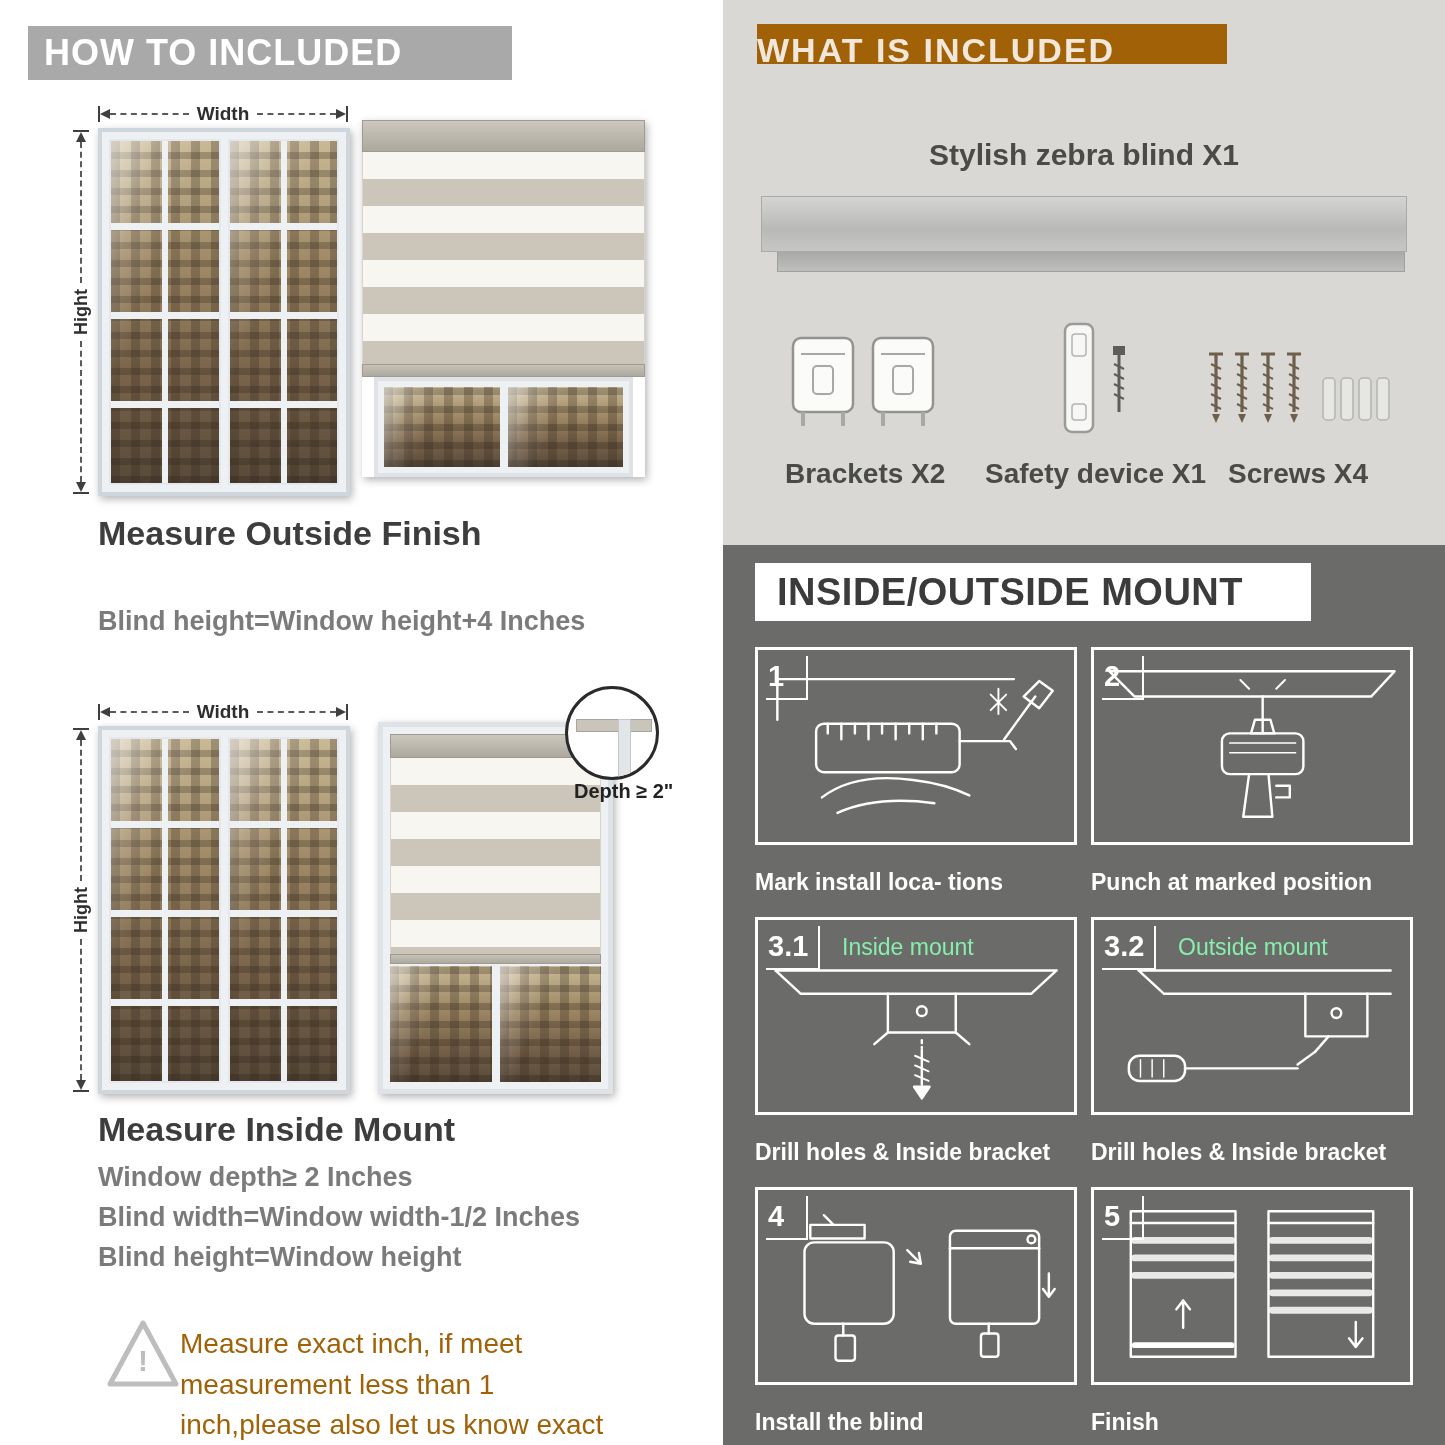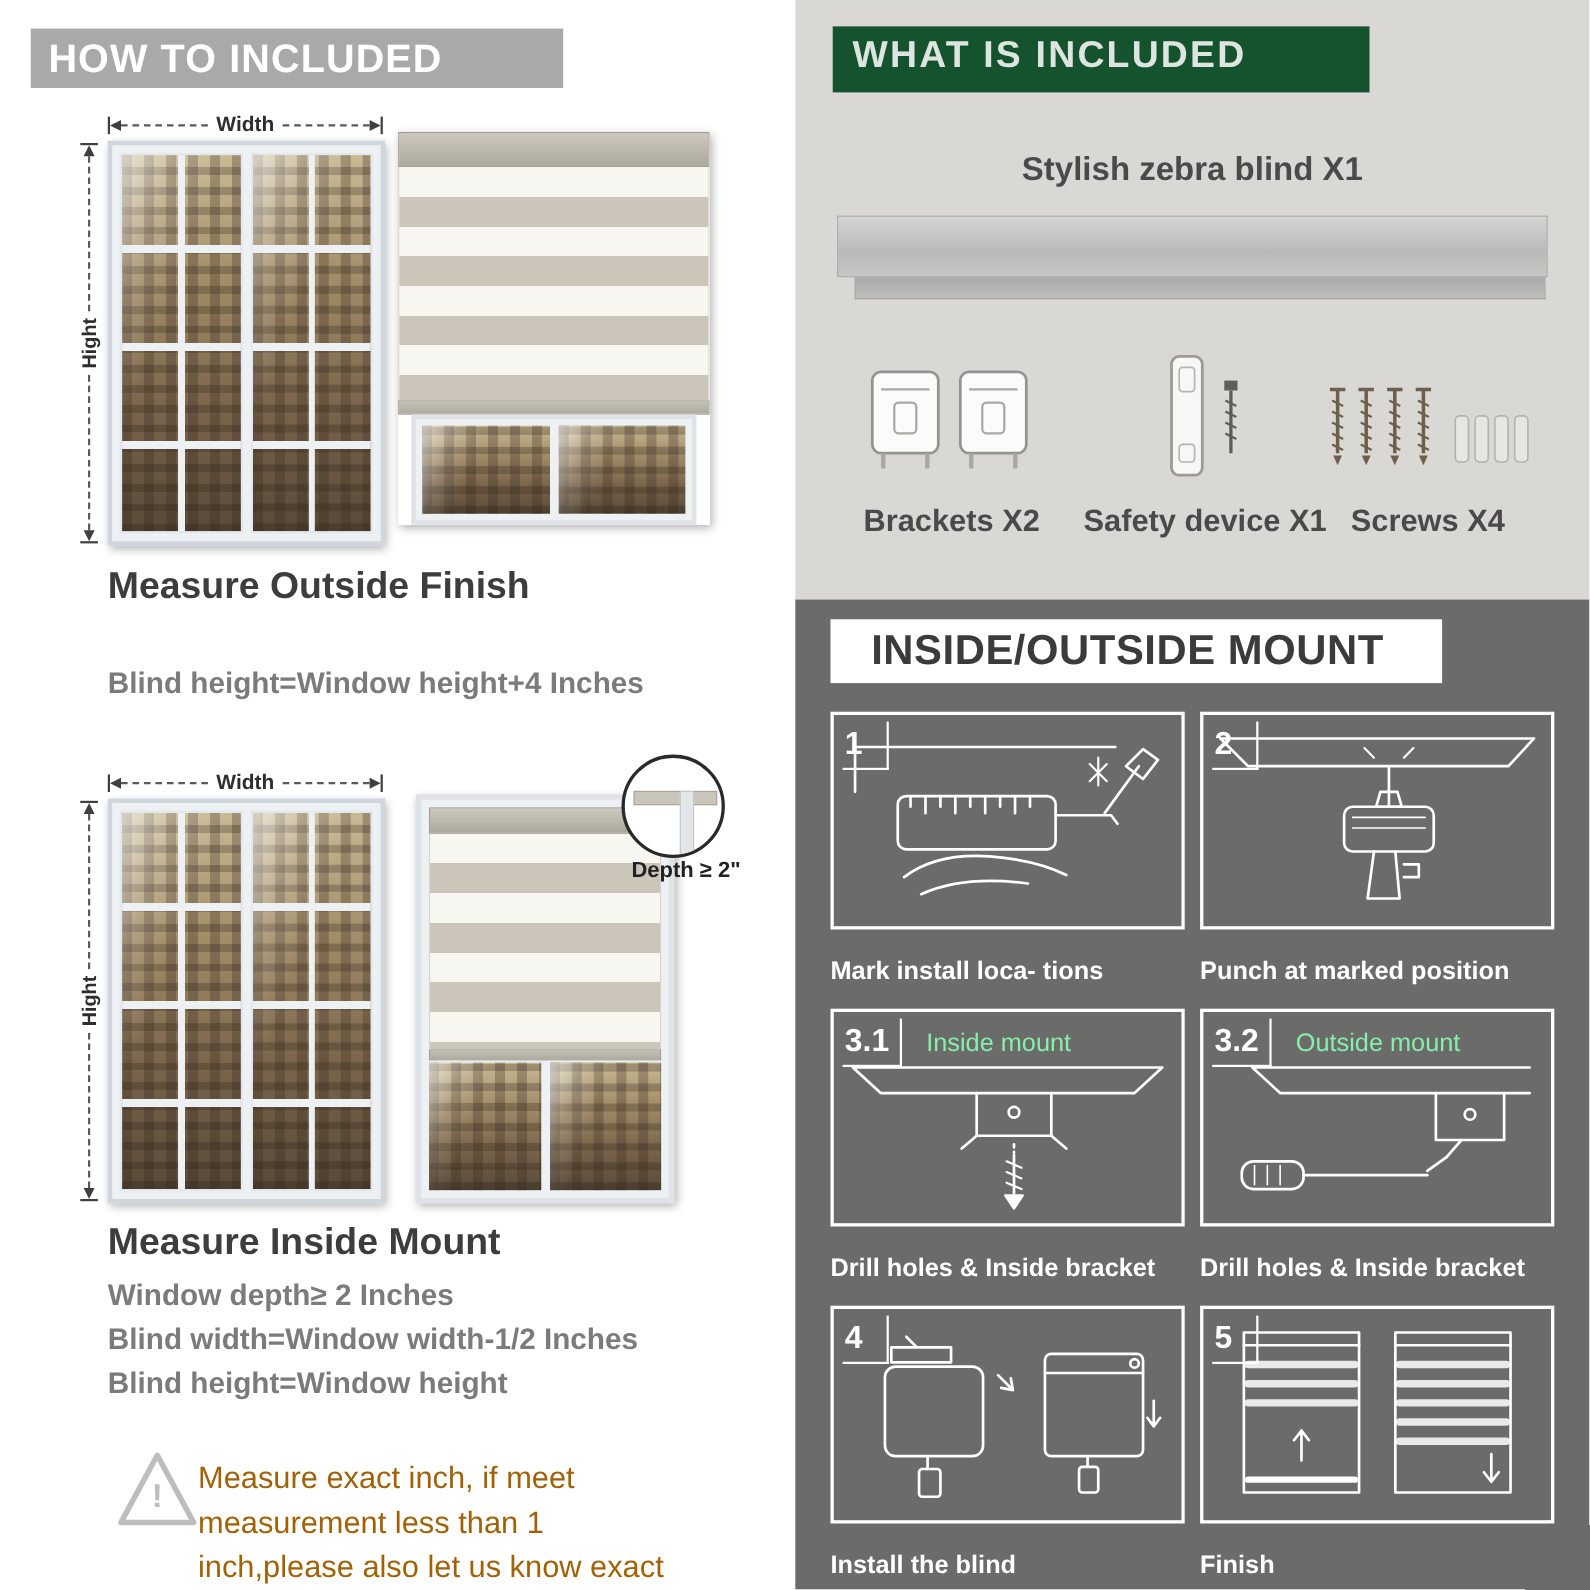--- a/index.html
+++ b/index.html
@@ -61,32 +61,32 @@
 
   .h1-left{position:absolute;font-size:34px;font-weight:bold;color:#3d3d3d;}
   .line-left{position:absolute;font-size:27px;font-weight:bold;color:#7b7b7b;}
 
   .warn-icon{position:absolute;}
   .warn-text{position:absolute;left:180px;top:1324px;width:455px;font-size:28px;line-height:1.45;color:#a16207;}
 
   
   .right-col{position:absolute;left:723px;top:0;width:722px;height:1445px;}
   .included{position:absolute;left:0;top:0;width:722px;height:545px;background:#d9d8d4;}
-  .banner-included{position:absolute;left:34px;top:24px;width:470px;height:60px;background:#14532d;color:rgba(255,255,255,0.85);
-    font-size:34px;font-weight:bold;line-height:52px;padding-left:18px;letter-spacing:2px;}
+  .banner-included{position:absolute;left:34px;top:24px;width:470px;height:40px;background:#a16207;color:rgba(255,255,255,0.85);
+    font-size:34px;font-weight:bold;line-height:52px;letter-spacing:2px;}
   .blind-name{position:absolute;left:0;top:138px;width:100%;text-align:center;font-size:30px;font-weight:bold;color:#4a4a48;}
   .headrail{position:absolute;left:38px;top:196px;width:646px;}
   .rail-top{height:56px;background:linear-gradient(180deg,#d4d4d2,#b9b9b7 60%,#c6c6c4);border:1px solid #aaaaa8;box-sizing:border-box;}
   .rail-lip{height:20px;margin-left:16px;margin-right:2px;background:linear-gradient(180deg,#a9a9a7,#bfbfbd);border:1px solid #a0a09e;border-top:none;box-sizing:border-box;}
   .part-svg{position:absolute;}
   .part-label{position:absolute;top:458px;font-size:28px;font-weight:bold;color:#4a4a48;}
 
   .mount{position:absolute;left:0;top:545px;width:722px;height:900px;background:#6b6b69;}
   .mount-title{position:absolute;left:32px;top:18px;width:556px;height:58px;background:#fff;color:#3b3b3b;
-    font-size:38px;font-weight:bold;line-height:58px;padding-left:37px;box-sizing:border-box;letter-spacing:0.5px;}
+    font-size:38px;font-weight:bold;line-height:58px;padding-left:22px;box-sizing:border-box;letter-spacing:0.5px;}
   .steps-grid{position:absolute;left:32px;top:102px;width:658px;display:grid;grid-template-columns:322px 322px;column-gap:14px;row-gap:12px;}
   .step-cell{}
   .panel{position:relative;height:198px;border:3px solid #fff;box-sizing:border-box;}
   .panel svg{position:absolute;inset:0;width:100%;height:100%;}
   .num{position:absolute;top:6px;left:8px;min-width:28px;height:40px;padding:0 10px 2px 2px;color:#fff;font-size:29px;font-weight:bold;
     border-right:2px solid #fff;border-bottom:2px solid #fff;display:flex;align-items:center;}
   .mount-label{position:absolute;top:14px;left:84px;color:#86efac;font-size:23px;font-weight:normal;}
   .caption{margin-top:24px;min-height:36px;color:#fff;font-size:23px;font-weight:bold;}
 
   .lineart{stroke:#fff;stroke-width:2.5;fill:none;stroke-linecap:round;stroke-linejoin:round;}

